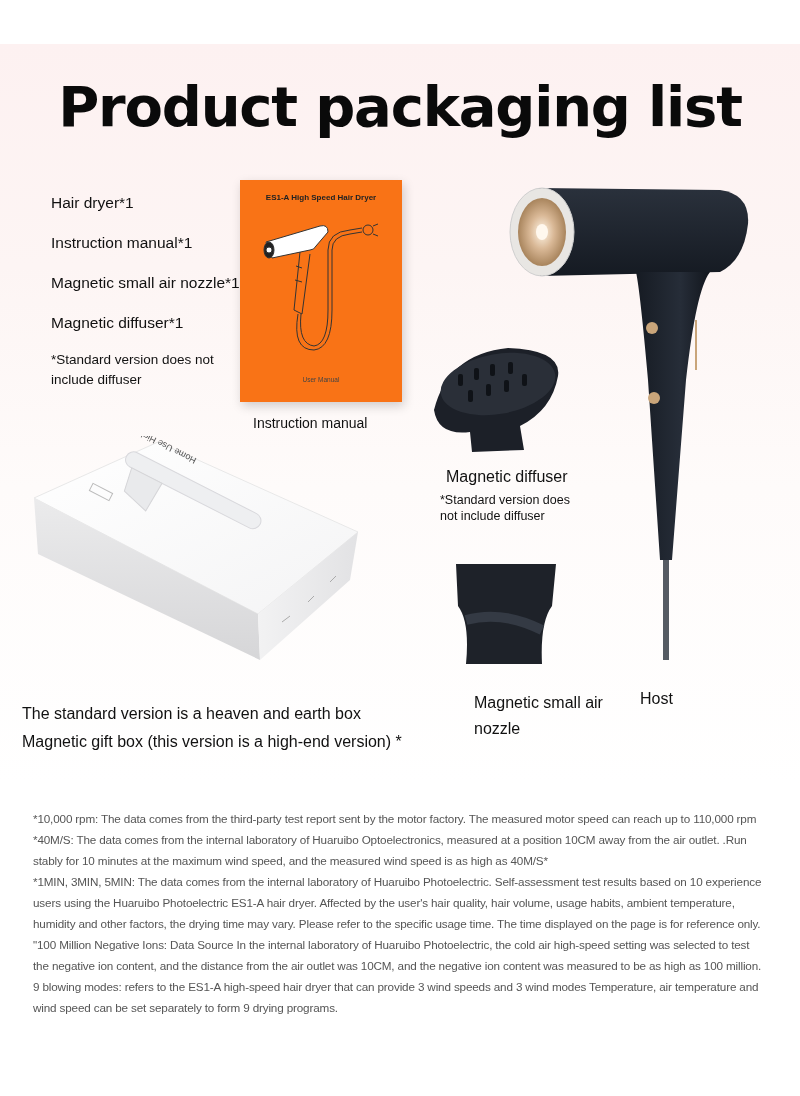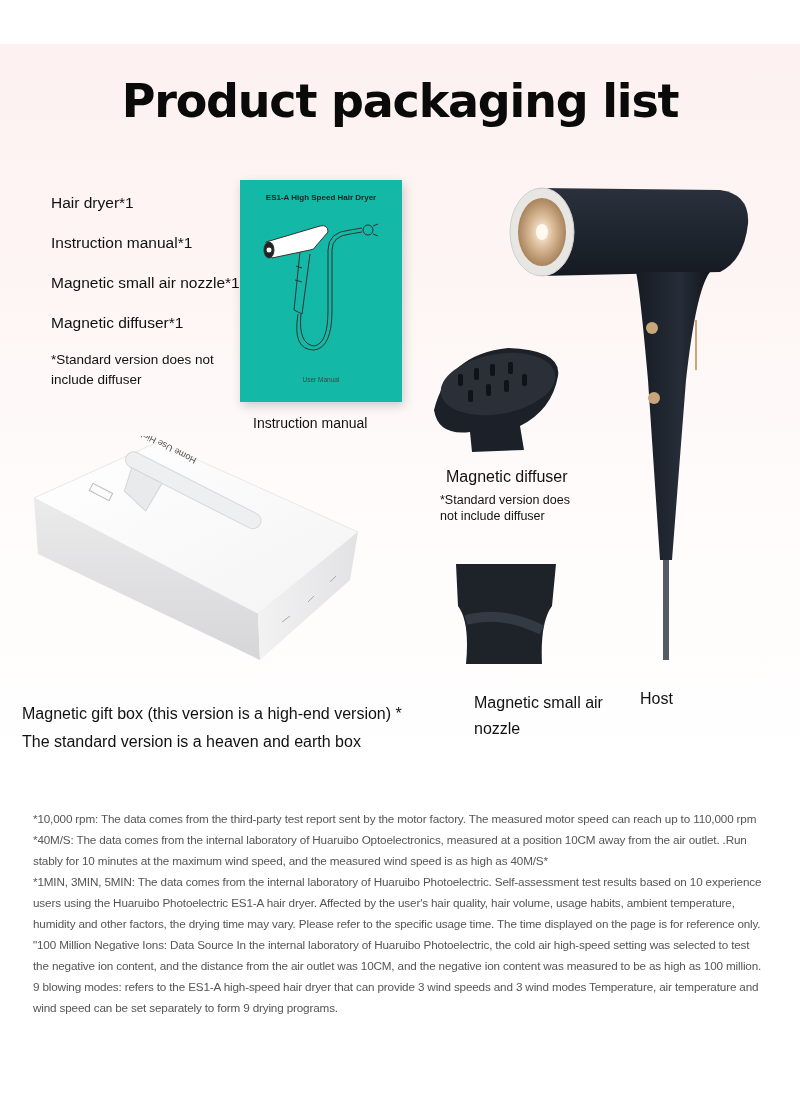--- a/index.html
+++ b/index.html
@@ -5,32 +5,32 @@
   * { box-sizing: border-box; margin: 0; padding: 0; }
   html, body { width: 800px; height: 1096px; background: #ffffff; overflow: hidden; }
   body { position: relative; font-family: "Liberation Sans", "DejaVu Sans", sans-serif; color: #111; }
 
   .hero {
     position: absolute; left: 0; top: 44px; width: 800px; height: 740px;
     background: linear-gradient(180deg, #fdf1f1 0%, #fdf5f4 30%, #fefbfa 60%, #ffffff 100%);
   }
   .title {
     position: absolute; left: 0; top: 74px; width: 800px; text-align: center;
-    font-family: "DejaVu Sans", sans-serif; font-weight: bold; font-size: 46px;
+    font-family: "DejaVu Sans", sans-serif; font-weight: bold; font-size: 56px;
     letter-spacing: -1.2px; color: #0a0a0a;
   }
 
   .contents-list { position: absolute; left: 18px; top: 190px; width: 230px; margin-left: 33px; }
   .contents-list .item { font-size: 15.5px; height: 40px; line-height: 26px; color: #111; }
   .contents-list .note { font-size: 13.5px; line-height: 20px; color: #111; margin-top: 0; width: 190px; }
 
   
   .manual {
     position: absolute; left: 240px; top: 180px; width: 162px; height: 222px;
-    background: #14b8a6; box-shadow: 2px 4px 10px rgba(0,0,0,0.18); padding-left: 7px;
+    background: #f97316; box-shadow: 2px 4px 10px rgba(0,0,0,0.18); padding-left: 7px;
   }
   .manual .m-title { position: absolute; top: 13px; left: 0; width: 100%; text-align: center; font-size: 8px; font-weight: bold; color: #222; }
   .manual .m-foot { position: absolute; top: 196px; left: 0; width: 100%; text-align: center; font-size: 6.5px; color: #444; }
   .manual svg { position: absolute; left: 18px; top: 30px; }
   .caption { position: absolute; font-size: 14px; color: #111; }
 
   
   .giftbox { position: absolute; left: 28px; top: 436px; }
 
   
@@ -109,22 +109,22 @@
     <rect x="62" y="52" width="22" height="8" fill="none" stroke="#bbb" transform="rotate(27 73 56)"></rect>
     <g stroke="#aaa" stroke-width="1">
       <line x1="254" y1="186" x2="262" y2="180"></line>
         <line x1="280" y1="166" x2="286" y2="160"></line>
         <line x1="302" y1="146" x2="308" y2="140"></line>
     </g>
   </svg>
 </div>
 
 <div class="box-caption">
+  <div>The standard version is a heaven and earth box</div>
   <div>Magnetic gift box (this version is a high-end version) *</div>
-  <div>The standard version is a heaven and earth box</div>
 </div>
 
 <div class="dryer">
   <svg width="260" height="480" viewBox="0 0 260 480">
     <defs>
       <radialGradient id="grill" cx="0.5" cy="0.5" r="0.5">
         <stop offset="0" stop-color="#fff5e6"></stop>
           <stop offset="0.5" stop-color="#d9b896"></stop>
           <stop offset="1" stop-color="#a8845c"></stop>
       </radialGradient>

